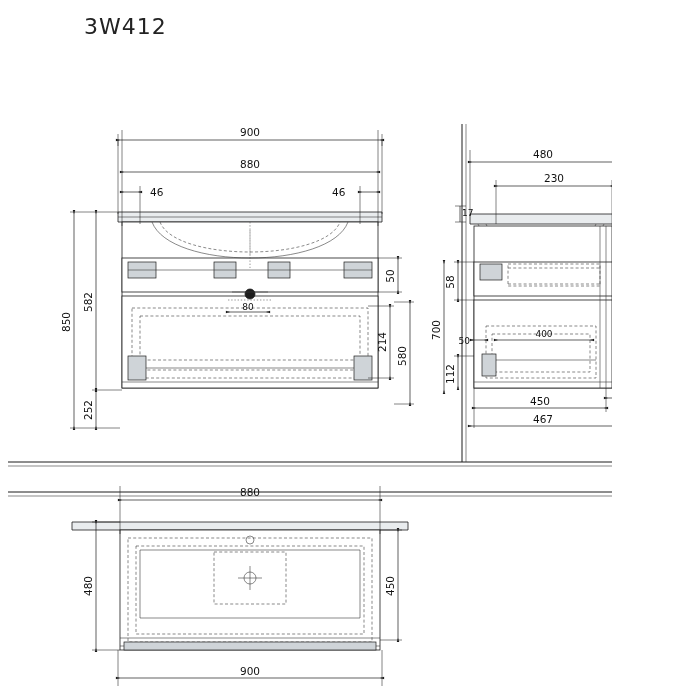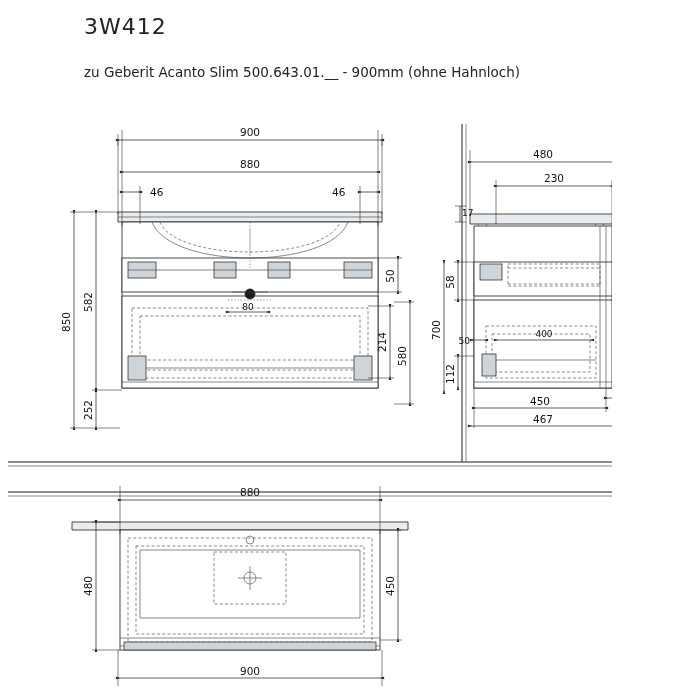--- a/index.html
+++ b/index.html
@@ -69,21 +69,20 @@
   }
   .dimtxt.small { font-size: 9px; }
   .arrowdot { fill: #1d1d1d; }
 </style>
 </head>
 <body>
 
 <div id="page">
 
   <div class="title">3W412</div>
-  <div class="subtitle2">zu Geberit Acanto Slim 500.643.01.__ - 900mm (ohne Hahnloch)</div>
 
   <svg id="drawing" viewBox="0 0 700 700">
     <defs>
       <marker id="ar" markerWidth="8" markerHeight="8" refX="4" refY="4" orient="auto">
         <path d="M1,4 L7,2.2 L7,5.8 Z" fill="#1d1d1d"></path>
       </marker>
       <marker id="arL" markerWidth="8" markerHeight="8" refX="4" refY="4" orient="auto">
         <path d="M7,4 L1,2.2 L1,5.8 Z" fill="#1d1d1d"></path>
       </marker>
     </defs>

